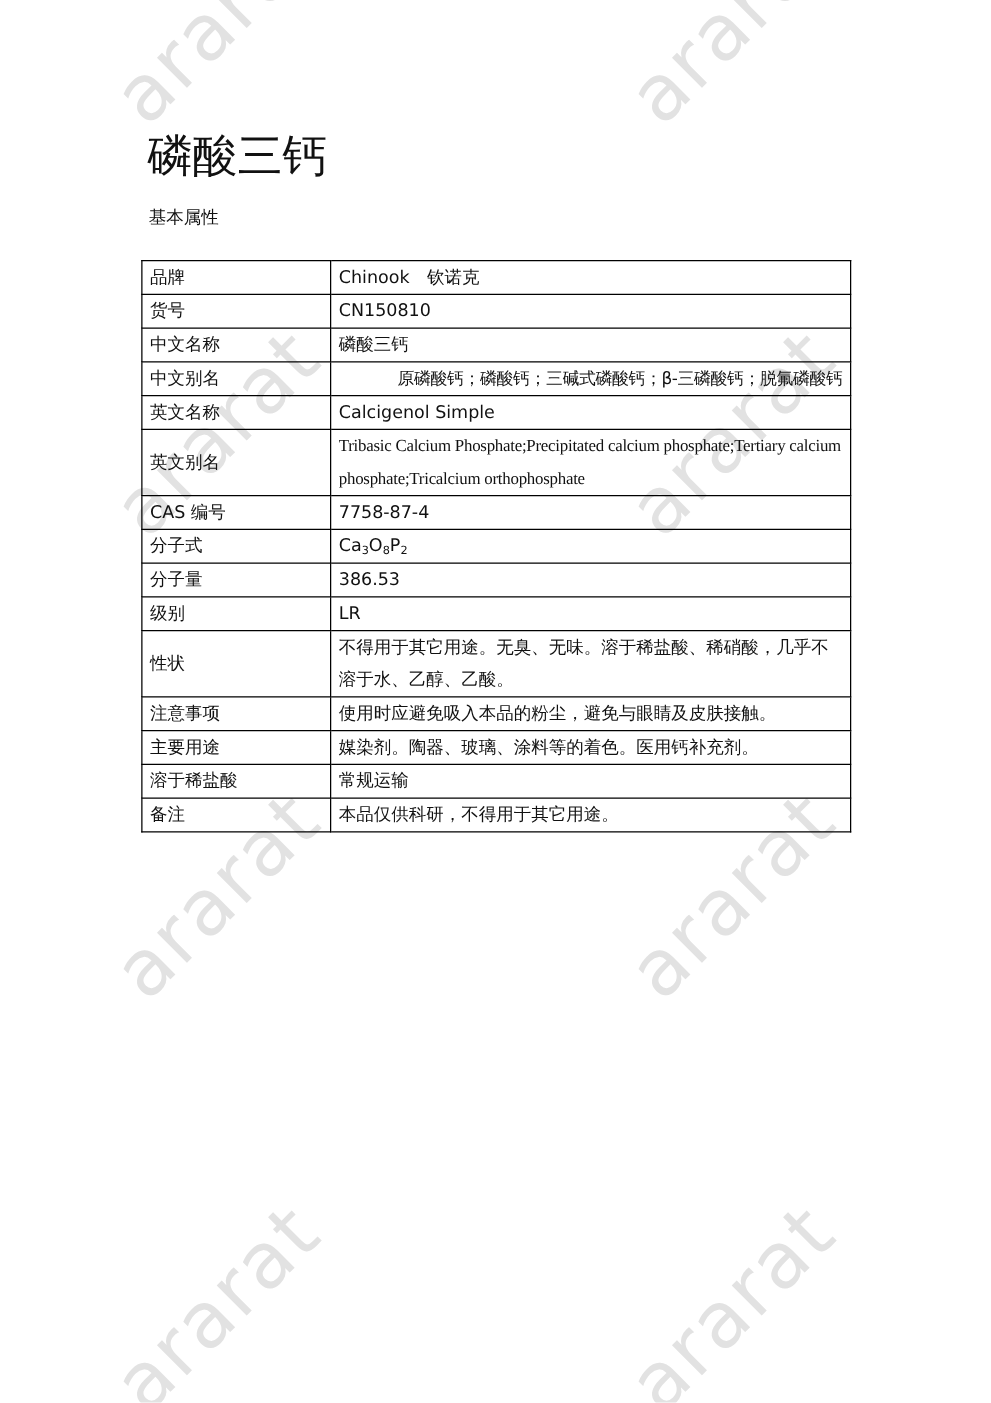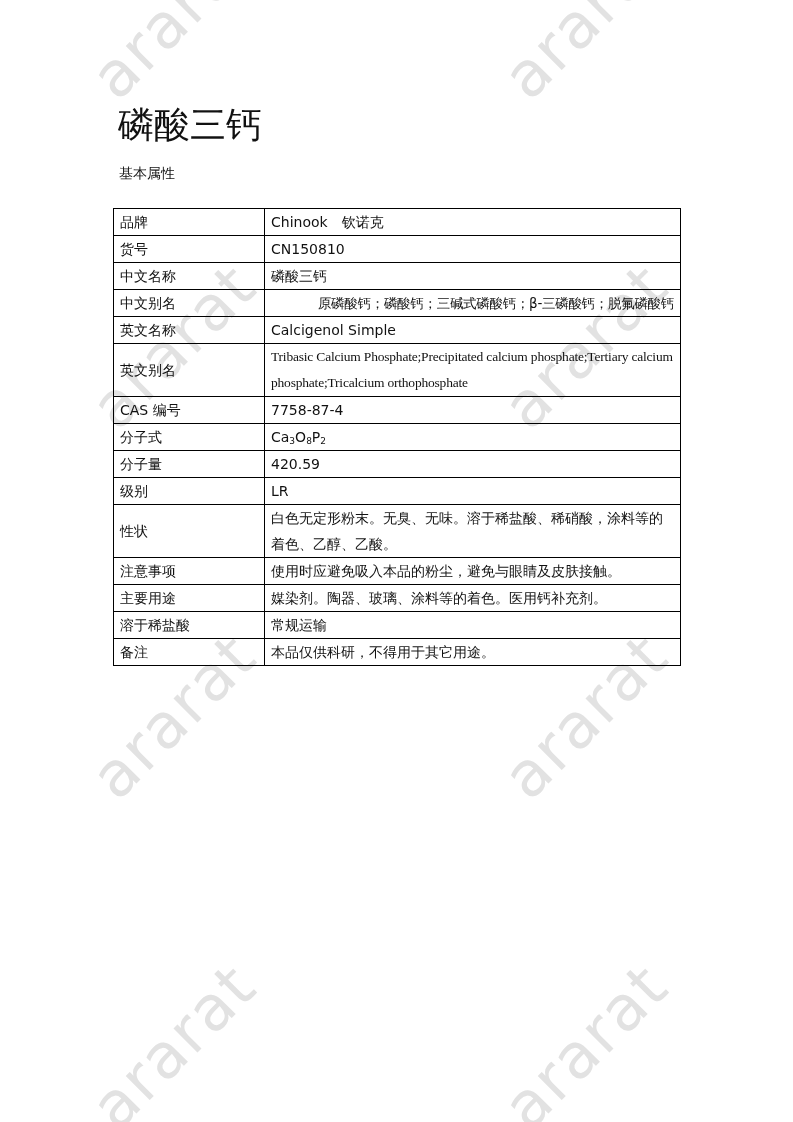--- a/index.html
+++ b/index.html
@@ -91,29 +91,29 @@
     <tr>
       <td class="k">CAS 编号</td>
       <td class="v">7758-87-4</td>
     </tr>
     <tr>
       <td class="k">分子式</td>
       <td class="v"><span>Ca</span><sub>3</sub><span>O</span><sub>8</sub><span>P</span><sub>2</sub></td>
     </tr>
     <tr>
       <td class="k">分子量</td>
-      <td class="v">420.59</td>
+      <td class="v">386.53</td>
     </tr>
     <tr>
       <td class="k">级别</td>
       <td class="v">LR</td>
     </tr>
     <tr>
       <td class="k">性状</td>
-      <td class="v">白色无定形粉末。无臭、无味。溶于稀盐酸、稀硝酸，涂料等的着色、乙醇、乙酸。</td>
+      <td class="v">不得用于其它用途。无臭、无味。溶于稀盐酸、稀硝酸，几乎不溶于水、乙醇、乙酸。</td>
     </tr>
     <tr>
       <td class="k">注意事项</td>
       <td class="v">使用时应避免吸入本品的粉尘，避免与眼睛及皮肤接触。</td>
     </tr>
     <tr>
       <td class="k">主要用途</td>
       <td class="v">媒染剂。陶器、玻璃、涂料等的着色。医用钙补充剂。</td>
     </tr>
     <tr>

